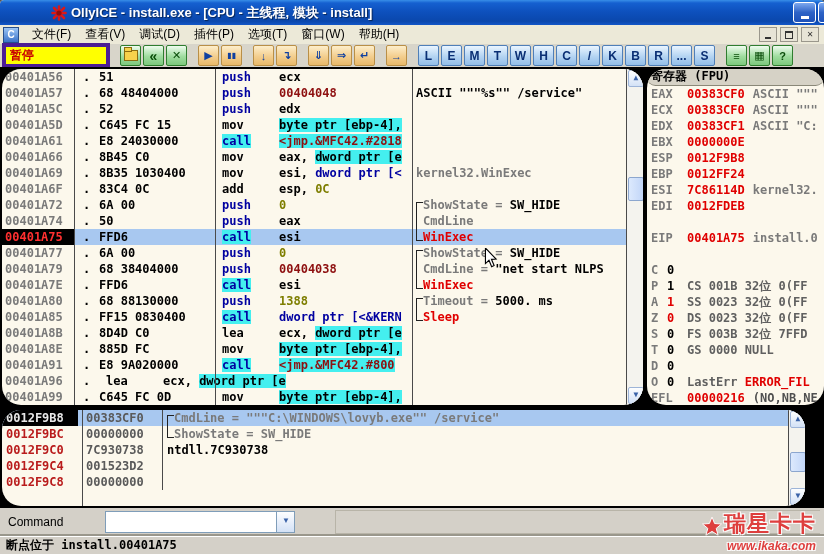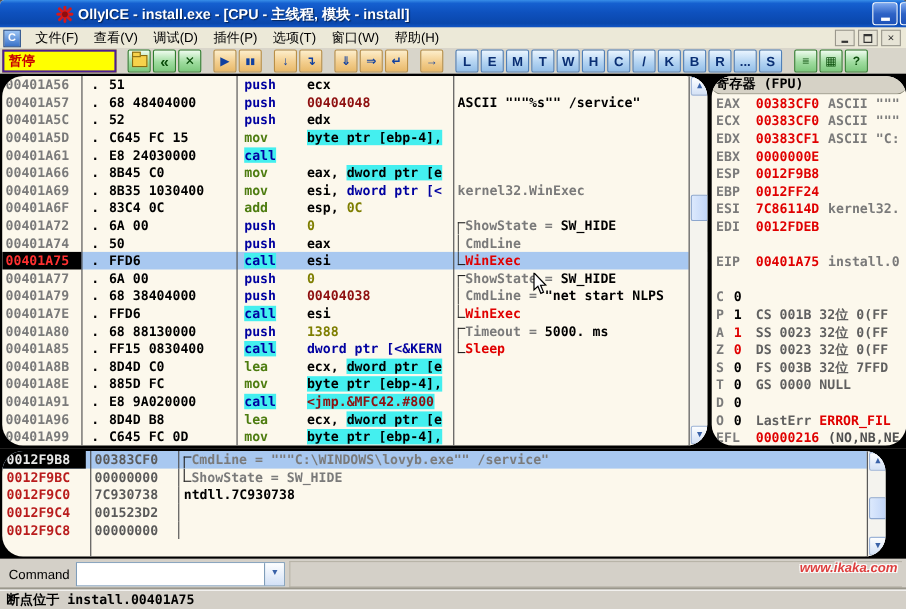--- a/index.html
+++ b/index.html
@@ -25,21 +25,21 @@
     border:1px solid #274f8c;color:#fff;font-weight:bold;font-size:10px;text-align:center;line-height:13px;margin:0 6px 0 3px;}
   .menu-item{padding:2px 7px;cursor:default;}
   #mdi-btns{margin-left:auto;display:flex;gap:3px;margin-right:5px;}
   .mbtn{width:16px;height:13px;border:1px solid #9a978c;background:#E7E4D6;display:flex;
         align-items:center;justify-content:center;font-size:8px;color:#333;}
   .mbtn .glyph-min{width:6px;height:2px;background:#333;margin-top:6px;}
   .mbtn .glyph-restore{width:6px;height:5px;border:1px solid #333;border-top:2px solid #333;}
   
   #toolbar{position:absolute;left:0;top:44px;width:824px;height:23px;background:#D8D5CA;
     display:flex;align-items:center;}
-  #pause-box{width:96px;height:17px;background:#FFFF00;border:2px solid #4c1d95;
+  #pause-box{width:96px;height:17px;background:#FFFF00;border:4px solid #4c1d95;
     color:#C80000;font-weight:bold;font-size:12px;line-height:16px;padding-left:4px;margin-left:2px;
     font-family:"DejaVu Sans","Liberation Sans",sans-serif;}
   .tbtn{width:19px;height:19px;margin:0 1px;border-radius:2px;display:flex;align-items:center;
     justify-content:center;font-size:11px;font-weight:bold;cursor:default;}
   .tbtn.green{background:linear-gradient(180deg,#EFFCEF,#9FDC9F 55%,#7CC87C);border:1px solid #2F7D2F;color:#0A4D0A;}
   .tbtn.tan{background:linear-gradient(180deg,#FDEECB,#F3CE8E 55%,#E8B96A);border:1px solid #B98F47;color:#1040A0;}
   .tbtn.blue{background:linear-gradient(180deg,#EAF5FF,#B4D4F2 55%,#93BEE8);border:1px solid #4F7FB8;color:#0A2F74;font-size:12px;}
   .tb-gap{width:9px;}
   .folder-icon{width:12px;height:9px;position:relative;background:#F7D24B;border:1px solid #8a6b10;}
   .folder-icon:before{content:"";position:absolute;left:-1px;top:-4px;width:6px;height:3px;background:#F7D24B;border:1px solid #8a6b10;}
@@ -55,21 +55,21 @@
   .drow.sel{background:linear-gradient(to right,transparent 72px,#A8C8F0 72px);}
   .drow.sel .addr{background:#000;color:#FF3030;width:69px;}
   .drow .dot{width:25px;text-align:center;color:#000;flex:0 0 auto;}
   .drow .hex{width:116px;color:#000;flex:0 0 auto;overflow:hidden;}
   .drow .mn{width:57px;padding-left:7px;flex:0 0 auto;}
   .drow .ops{flex:0 0 auto;width:133px;overflow:hidden;}
   .drow .cmt{position:absolute;left:414px;top:0;width:208px;height:16px;overflow:hidden;white-space:pre;}
   .c-k{color:#000;} .c-gray{color:#7A7A7A;} .c-dark{color:#000;}
   .c-red{color:#E00000;} .c-maroon{color:#8E1010;} .c-olive{color:#7E7E00;} .c-navy{color:#0000A0;}
   .c-cyan{color:#000;background:#44EFEF;} .c-jmpcyan{color:#8E1010;background:#44EFEF;}
-  .mn-navy{color:#0000A0;} .mn-k{color:#4d7c0f;} .mn-callcyan{color:#0000A0;background:#44EFEF;}
+  .mn-navy{color:#0000A0;} .mn-k{color:#000000;} .mn-callcyan{color:#0000A0;background:#44EFEF;}
   .bracket{display:inline-block;width:7px;height:16px;vertical-align:top;box-sizing:border-box;border-left:1px solid #222;}
   .bracket.top{height:11px;margin-top:5px;border-top:1px solid #222;}
   .bracket.bot{height:12px;border-bottom:1px solid #222;}
   
   .sb{position:absolute;background:#F4F3EE;border-left:1px solid #4a4a4a;}
   .sb .sarr{position:absolute;left:1px;width:14px;height:15px;border:1px solid #9DB4D8;border-radius:2px;
     background:linear-gradient(180deg,#FDFEFF,#D3E1F6);color:#3A62A8;font-size:8px;text-align:center;line-height:14px;}
   .sb .sthumb{position:absolute;left:1px;width:14px;border:1px solid #8CA6CE;border-radius:2px;
     background:linear-gradient(90deg,#DCE9FD,#C2D6F8);}
   
@@ -86,21 +86,21 @@
   #stack-wrap{position:absolute;left:0;top:408px;width:824px;height:100px;background:#000;}
   #stack-pane{position:absolute;left:2px;top:2px;width:803px;height:96px;background:#FCF8EC;overflow:hidden;}
   .srow{position:relative;height:16px;line-height:16px;display:flex;white-space:pre;}
   .srow.sel{background:#A8C8F0;}
   .srow .addr{width:72px;padding-left:4px;color:#b91c1c;flex:0 0 auto;}
   .srow.sel .addr{background:#000;color:#E8E8E8;}
   .srow .val{width:76px;padding-left:8px;color:#5A5A5A;flex:0 0 auto;border-right:1px solid #4a4a4a;}
   .srow .scmt{padding-left:4px;overflow:hidden;white-space:pre;}
   .svline{position:absolute;left:80px;top:0;width:1px;height:96px;background:#4a4a4a;}
   
-  #cmdbar{position:absolute;left:0;top:508px;width:824px;height:28px;background:#D4D0C8;display:flex;align-items:center;}
+  #cmdbar{position:absolute;left:0;top:508px;width:824px;height:28px;background:#D4D0C8;display:flex;align-items:center;gap:36px;}
   #cmd-label{font-size:12px;color:#000;margin:0 6px 0 8px;}
   #cmd-combo{width:188px;height:20px;background:#fff;border:1px solid #7F9DB9;display:flex;}
   #cmd-input{flex:1;border:none;outline:none;font-size:12px;padding:1px 3px;font-family:"DejaVu Sans Mono",monospace;}
   #cmd-drop{width:17px;background:linear-gradient(180deg,#FDFEFF,#D3E1F6);border-left:1px solid #7F9DB9;
     color:#3A62A8;font-size:8px;text-align:center;line-height:18px;}
   #cmd-rest{flex:1;height:22px;margin:0 4px;border:1px solid #b8b4a8;border-right:none;background:#D4D0C8;}
   
   #statusbar{position:absolute;left:0;top:536px;width:824px;height:18px;background:#D4D0C8;
     border-top:1px solid #fff;box-shadow:0 -2px 0 #9a978c;font-size:12px;line-height:17px;padding-left:6px;
     font-family:"DejaVu Sans Mono","Liberation Mono",monospace;font-weight:bold;color:#000;}
@@ -258,36 +258,36 @@
       </div>
   </div>
 
   <div id="main">
     <div id="disasm-pane">
       <div id="disasm-rows">
           <div class="drow"><span class="addr">00401A56</span><span class="dot">.</span><span class="hex">51</span><span class="mn"><span class="mn-navy">push</span></span><span class="ops"><span class="c-k">ecx</span></span><span class="cmt"></span></div>
           <div class="drow"><span class="addr">00401A57</span><span class="dot">.</span><span class="hex">68 48404000</span><span class="mn"><span class="mn-navy">push</span></span><span class="ops"><span class="c-maroon">00404048</span></span><span class="cmt"><span class="c-k">ASCII """%s"" /service"</span></span></div>
           <div class="drow"><span class="addr">00401A5C</span><span class="dot">.</span><span class="hex">52</span><span class="mn"><span class="mn-navy">push</span></span><span class="ops"><span class="c-k">edx</span></span><span class="cmt"></span></div>
           <div class="drow"><span class="addr">00401A5D</span><span class="dot">.</span><span class="hex">C645 FC 15</span><span class="mn"><span class="mn-k">mov</span></span><span class="ops"><span class="c-cyan">byte ptr [ebp-4],</span></span><span class="cmt"></span></div>
-          <div class="drow"><span class="addr">00401A61</span><span class="dot">.</span><span class="hex">E8 24030000</span><span class="mn"><span class="mn-callcyan">call</span></span><span class="cmt"></span></div>
+          <div class="drow"><span class="addr">00401A61</span><span class="dot">.</span><span class="hex">E8 24030000</span><span class="mn"><span class="mn-callcyan">call</span></span><span class="ops"><span class="c-jmpcyan">&lt;jmp.&amp;MFC42.#2818</span></span><span class="cmt"></span></div>
           <div class="drow"><span class="addr">00401A66</span><span class="dot">.</span><span class="hex">8B45 C0</span><span class="mn"><span class="mn-k">mov</span></span><span class="ops"><span class="c-k">eax, </span><span class="c-cyan">dword ptr [e</span></span><span class="cmt"></span></div>
           <div class="drow"><span class="addr">00401A69</span><span class="dot">.</span><span class="hex">8B35 1030400</span><span class="mn"><span class="mn-k">mov</span></span><span class="ops"><span class="c-k">esi, </span><span class="c-navy">dword ptr [&lt;</span></span><span class="cmt"><span class="c-gray">kernel32.WinExec</span></span></div>
           <div class="drow"><span class="addr">00401A6F</span><span class="dot">.</span><span class="hex">83C4 0C</span><span class="mn"><span class="mn-k">add</span></span><span class="ops"><span class="c-k">esp, </span><span class="c-olive">0C</span></span><span class="cmt"></span></div>
           <div class="drow"><span class="addr">00401A72</span><span class="dot">.</span><span class="hex">6A 00</span><span class="mn"><span class="mn-navy">push</span></span><span class="ops"><span class="c-olive">0</span></span><span class="cmt"><span class="bracket top"></span><span class="c-gray">ShowState = </span><span class="c-dark">SW_HIDE</span></span></div>
           <div class="drow"><span class="addr">00401A74</span><span class="dot">.</span><span class="hex">50</span><span class="mn"><span class="mn-navy">push</span></span><span class="ops"><span class="c-k">eax</span></span><span class="cmt"><span class="bracket mid"></span><span class="c-gray">CmdLine</span></span></div>
           <div class="drow sel"><span class="addr">00401A75</span><span class="dot">.</span><span class="hex">FFD6</span><span class="mn"><span class="mn-callcyan">call</span></span><span class="ops"><span class="c-k">esi</span></span><span class="cmt"><span class="bracket bot"></span><span class="c-red">WinExec</span></span></div>
           <div class="drow"><span class="addr">00401A77</span><span class="dot">.</span><span class="hex">6A 00</span><span class="mn"><span class="mn-navy">push</span></span><span class="ops"><span class="c-olive">0</span></span><span class="cmt"><span class="bracket top"></span><span class="c-gray">ShowState = </span><span class="c-dark">SW_HIDE</span></span></div>
           <div class="drow"><span class="addr">00401A79</span><span class="dot">.</span><span class="hex">68 38404000</span><span class="mn"><span class="mn-navy">push</span></span><span class="ops"><span class="c-maroon">00404038</span></span><span class="cmt"><span class="bracket mid"></span><span class="c-gray">CmdLine = </span><span class="c-dark">"net start NLPS</span></span></div>
           <div class="drow"><span class="addr">00401A7E</span><span class="dot">.</span><span class="hex">FFD6</span><span class="mn"><span class="mn-callcyan">call</span></span><span class="ops"><span class="c-k">esi</span></span><span class="cmt"><span class="bracket bot"></span><span class="c-red">WinExec</span></span></div>
           <div class="drow"><span class="addr">00401A80</span><span class="dot">.</span><span class="hex">68 88130000</span><span class="mn"><span class="mn-navy">push</span></span><span class="ops"><span class="c-olive">1388</span></span><span class="cmt"><span class="bracket top"></span><span class="c-gray">Timeout = </span><span class="c-dark">5000. ms</span></span></div>
           <div class="drow"><span class="addr">00401A85</span><span class="dot">.</span><span class="hex">FF15 0830400</span><span class="mn"><span class="mn-callcyan">call</span></span><span class="ops"><span class="c-navy">dword ptr [&lt;&amp;KERN</span></span><span class="cmt"><span class="bracket bot"></span><span class="c-red">Sleep</span></span></div>
           <div class="drow"><span class="addr">00401A8B</span><span class="dot">.</span><span class="hex">8D4D C0</span><span class="mn"><span class="mn-k">lea</span></span><span class="ops"><span class="c-k">ecx, </span><span class="c-cyan">dword ptr [e</span></span><span class="cmt"></span></div>
           <div class="drow"><span class="addr">00401A8E</span><span class="dot">.</span><span class="hex">885D FC</span><span class="mn"><span class="mn-k">mov</span></span><span class="ops"><span class="c-cyan">byte ptr [ebp-4],</span></span><span class="cmt"></span></div>
           <div class="drow"><span class="addr">00401A91</span><span class="dot">.</span><span class="hex">E8 9A020000</span><span class="mn"><span class="mn-callcyan">call</span></span><span class="ops"><span class="c-jmpcyan">&lt;jmp.&amp;MFC42.#800</span></span><span class="cmt"></span></div>
-          <div class="drow"><span class="addr">00401A96</span><span class="dot">.</span><span class="hex">8D4D B8</span><span class="mn"><span class="mn-k">lea</span></span><span class="ops"><span class="c-k">ecx, </span><span class="c-cyan">dword ptr [e</span></span><span class="cmt"></span></div>
+          <div class="drow"><span class="addr">00401A96</span><span class="dot">.</span><span class="mn"><span class="mn-k">lea</span></span><span class="ops"><span class="c-k">ecx, </span><span class="c-cyan">dword ptr [e</span></span><span class="cmt"></span></div>
           <div class="drow"><span class="addr">00401A99</span><span class="dot">.</span><span class="hex">C645 FC 0D</span><span class="mn"><span class="mn-k">mov</span></span><span class="ops"><span class="c-cyan">byte ptr [ebp-4],</span></span><span class="cmt"></span></div>
         </div>
       <div class="vline" style="left:72px"></div>
       <div class="vline" style="left:213px"></div>
       <div class="vline" style="left:410px"></div>
       <div class="sb" style="left:624px;top:0;width:17px;height:336px;">
         <div class="sarr" style="top:1px">▲</div>
         <div class="sthumb" style="top:108px;height:22px;"></div>
         <div class="sarr" style="bottom:1px">▼</div>
       </div>
@@ -344,19 +344,24 @@
       <div id="cmd-drop">▼</div>
     </div>
     <div id="cmd-rest"></div>
   </div>
 
   <div id="statusbar">
     <span>断点位于 install.00401A75</span>
   </div>
 
   <div id="watermark">
+    <div>
+      <svg id="wm-logo" width="20" height="20" viewBox="0 0 20 20">
+        <polygon points="10,0 12.6,6.5 19.5,7 14.2,11.4 16.1,18.2 10,14.4 3.9,18.2 5.8,11.4 0.5,7 7.4,6.5" fill="#E03030" stroke="#fff" stroke-width="1"></polygon>
+      </svg><span id="wm-title">瑞星卡卡</span>
+    </div>
     <div id="wm-url">www.ikaka.com</div>
   </div>
 
   <svg id="mouse-cursor" width="16" height="20" viewBox="0 0 12 18">
     <polygon points="1,0 1,14 4.2,11 6.6,16.8 8.8,15.8 6.4,10.2 10.6,10" fill="#fff" stroke="#000" stroke-width="1"></polygon>
   </svg>
 </div>
 
 </body></html>

